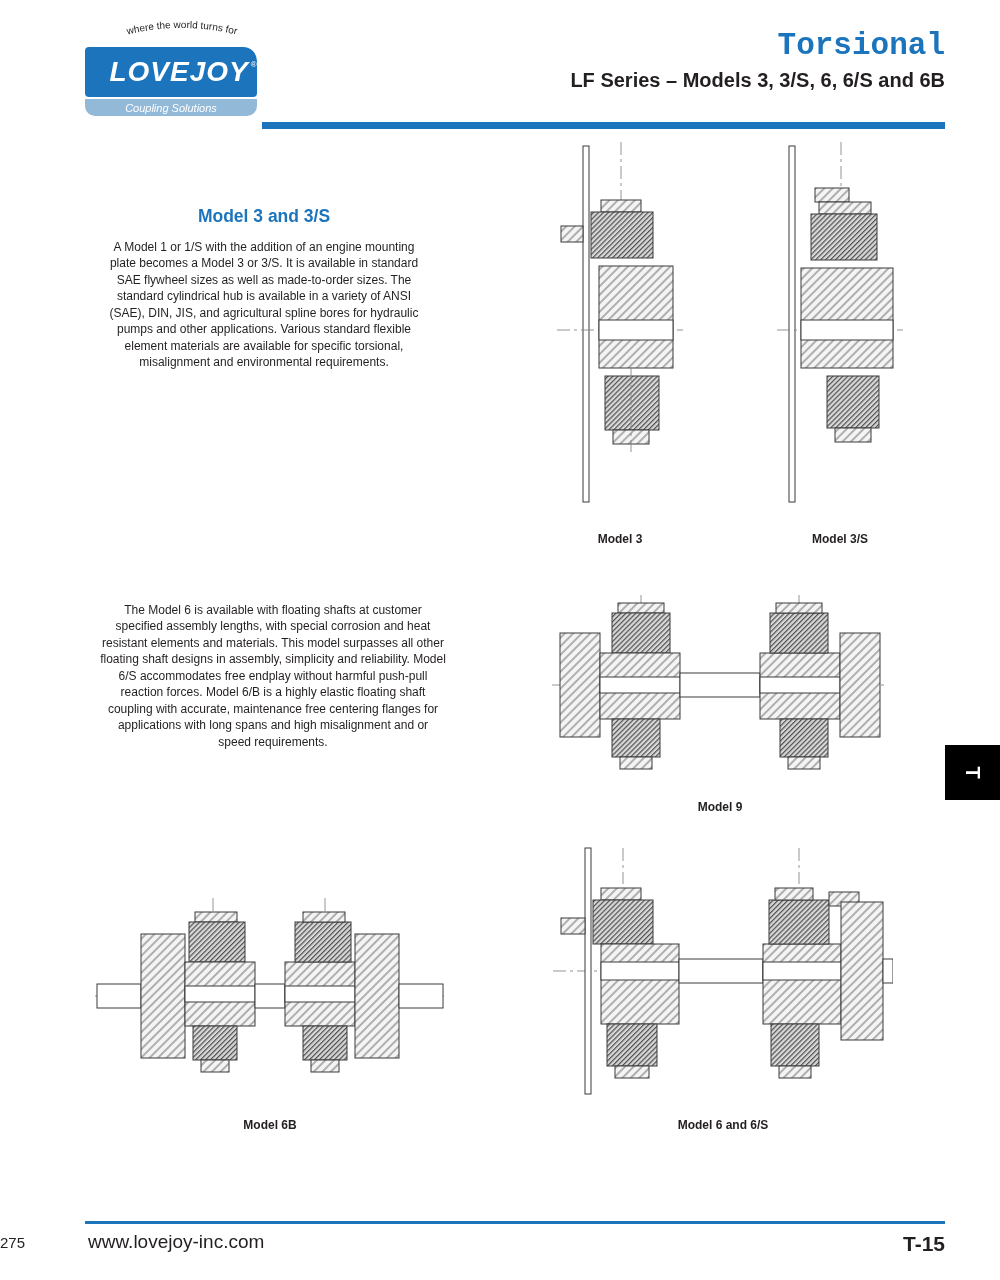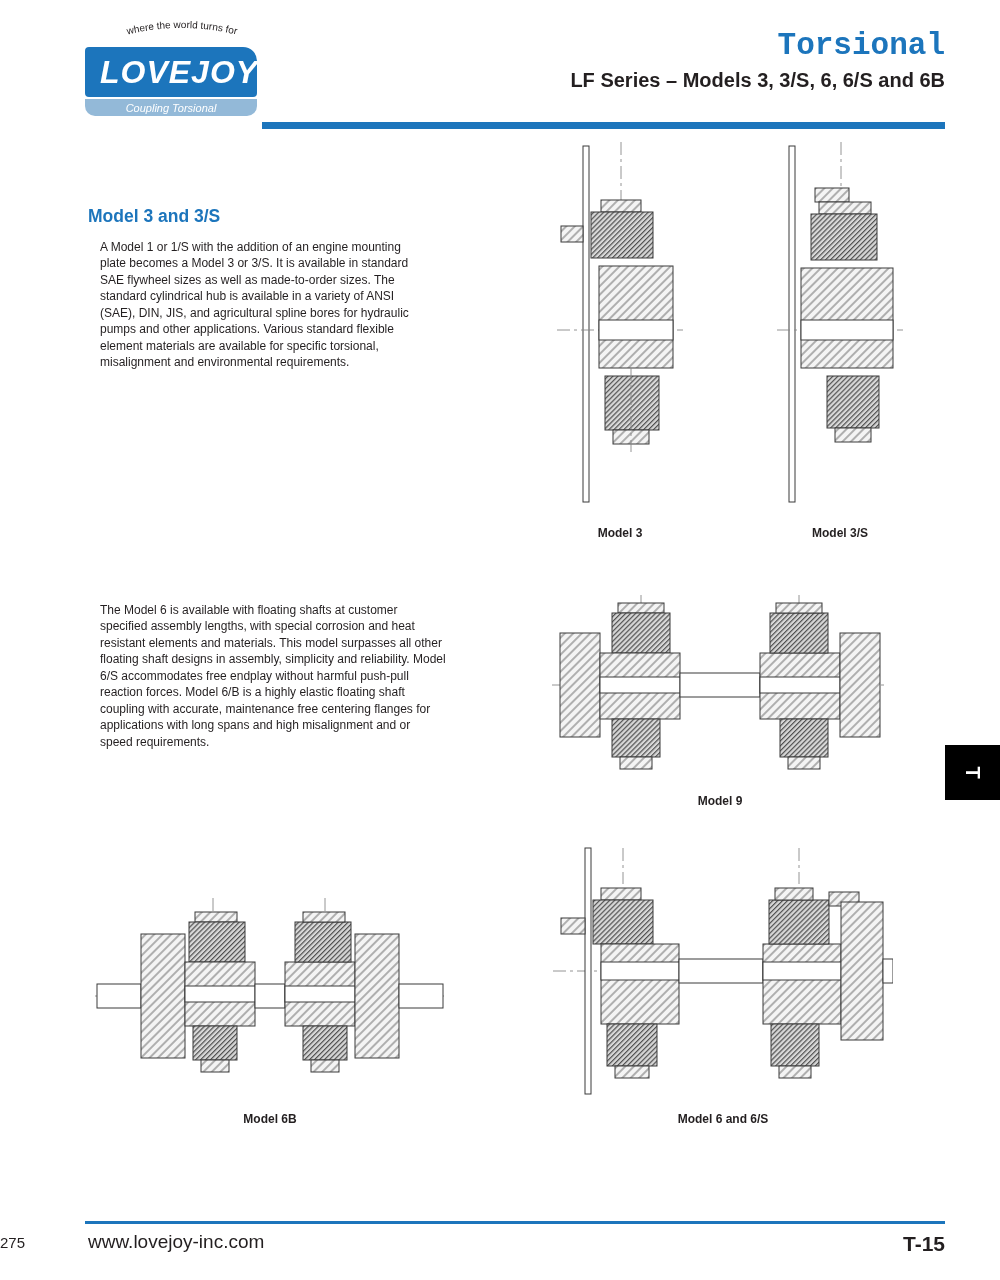--- a/index.html
+++ b/index.html
@@ -2,38 +2,38 @@
 <html><head>
 <meta charset="utf-8">
 <style>
   html,body{margin:0;padding:0;background:#ddd;}
   .page{position:relative;width:1000px;height:1280px;background:#fff;font-family:"Liberation Sans",sans-serif;overflow:hidden;margin:0 auto;color:#231f20;}
 
   
   .logo{position:absolute;left:85px;top:20px;width:185px;}
   .logo-arc{display:block;margin:0 0 1px 4px;}
   .logo-box{width:172px;height:50px;background:#1c75bc;display:flex;align-items:center;justify-content:center;border-radius:4px 14px 4px 4px;}
-  .logo-box .word{color:#fff;font-style:italic;font-weight:bold;font-size:32px;letter-spacing:1px;margin-left:24px;}
+  .logo-box .word{color:#fff;font-style:italic;font-weight:bold;font-size:28px;letter-spacing:1px;margin-left:24px;}
   .logo-box sup{color:#fff;font-size:8px;margin:-16px 0 0 2px;}
   .logo-strip{width:172px;height:17px;margin-top:2px;background:#93b9d8;display:flex;align-items:center;justify-content:center;border-radius:0 0 10px 10px;}
   .logo-strip span{color:#fff;font-style:italic;font-size:11px;}
   .title-block{position:absolute;left:380px;top:30px;width:565px;text-align:right;}
   .doc-title{color:#1c75bc;font-size:31px;font-weight:bold;line-height:1.05;font-family:Liberation Mono, monospace;}
   .doc-sub{color:#231f20;font-size:20px;font-weight:bold;margin-top:6px;}
   .doc-sub2{color:#231f20;font-size:19px;font-weight:bold;margin-top:3px;}
   .header-rule{position:absolute;left:262px;top:122px;width:683px;height:7px;background:#1c75bc;}
 
   
-  .model-section{position:absolute;}
+  .model-section{position:absolute;text-align:center;}
   .model-section h2{margin:0 0 11px 0;color:#1c75bc;font-size:17.5px;font-weight:bold;}
   .model-section p{margin:12px;color:#231f20;font-size:12px;line-height:1.37;}
 
   
   figure.fig{position:absolute;margin:0;text-align:center;}
-  figure.fig figcaption{font-size:12px;font-weight:bold;color:#231f20;margin-top:12px;}
+  figure.fig figcaption{font-size:12px;font-weight:bold;color:#231f20;margin-top:18px;}
   svg .ol{stroke:#3a3a3a;stroke-width:1;}
   svg .part{fill:#fff;stroke:#3a3a3a;stroke-width:1;}
   svg .cl{stroke:#888;stroke-width:0.9;stroke-dasharray:13 4 3 4;fill:none;}
 
   
   .side-tab{position:absolute;left:945px;top:745px;width:55px;height:55px;background:#000;color:#fff;display:flex;align-items:center;justify-content:center;}
   .side-tab span{transform:rotate(90deg);font-size:20px;font-weight:bold;}
 
   
   .footer-rule{position:absolute;left:85px;top:1221px;width:860px;height:3px;background:#1c75bc;}
@@ -66,21 +66,21 @@
         </defs>
       <text font-size="10" fill="#231f20">
         <textPath href="#tagline-arc" startOffset="50%" text-anchor="middle">where the world turns for</textPath>
       </text>
     </svg>
     <div class="logo-box">
       <span class="word">LOVEJOY</span>
       <sup>®</sup>
     </div>
     <div class="logo-strip">
-      <span>Coupling Torsional</span>
+      <span>Coupling Solutions</span>
     </div>
   </div>
 
   <div class="title-block">
     <div class="doc-title">Torsional</div>
     <div class="doc-sub">LF Series – Models 3, 3/S, 6, 6/S and 6B</div>
   </div>
   <div class="header-rule"></div>
 
   <section class="model-section" style="left:88px;top:206px;width:352px;">

